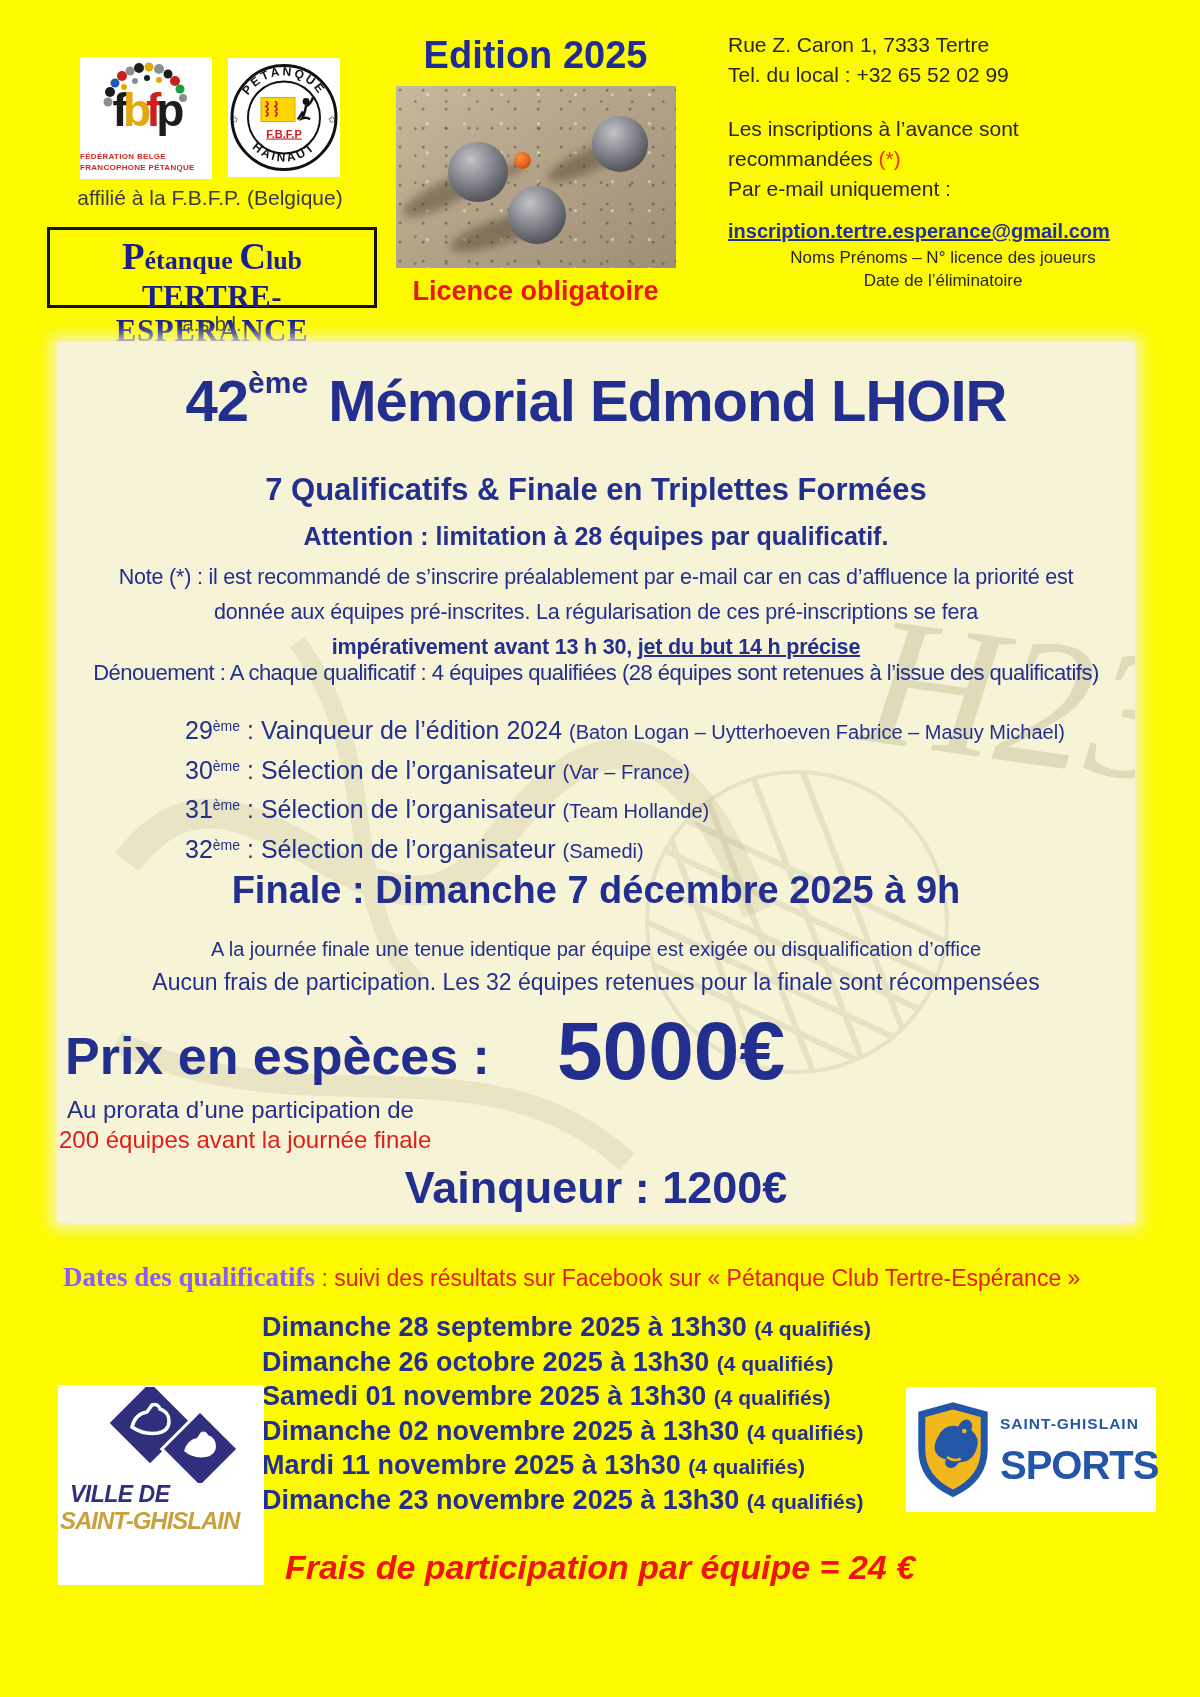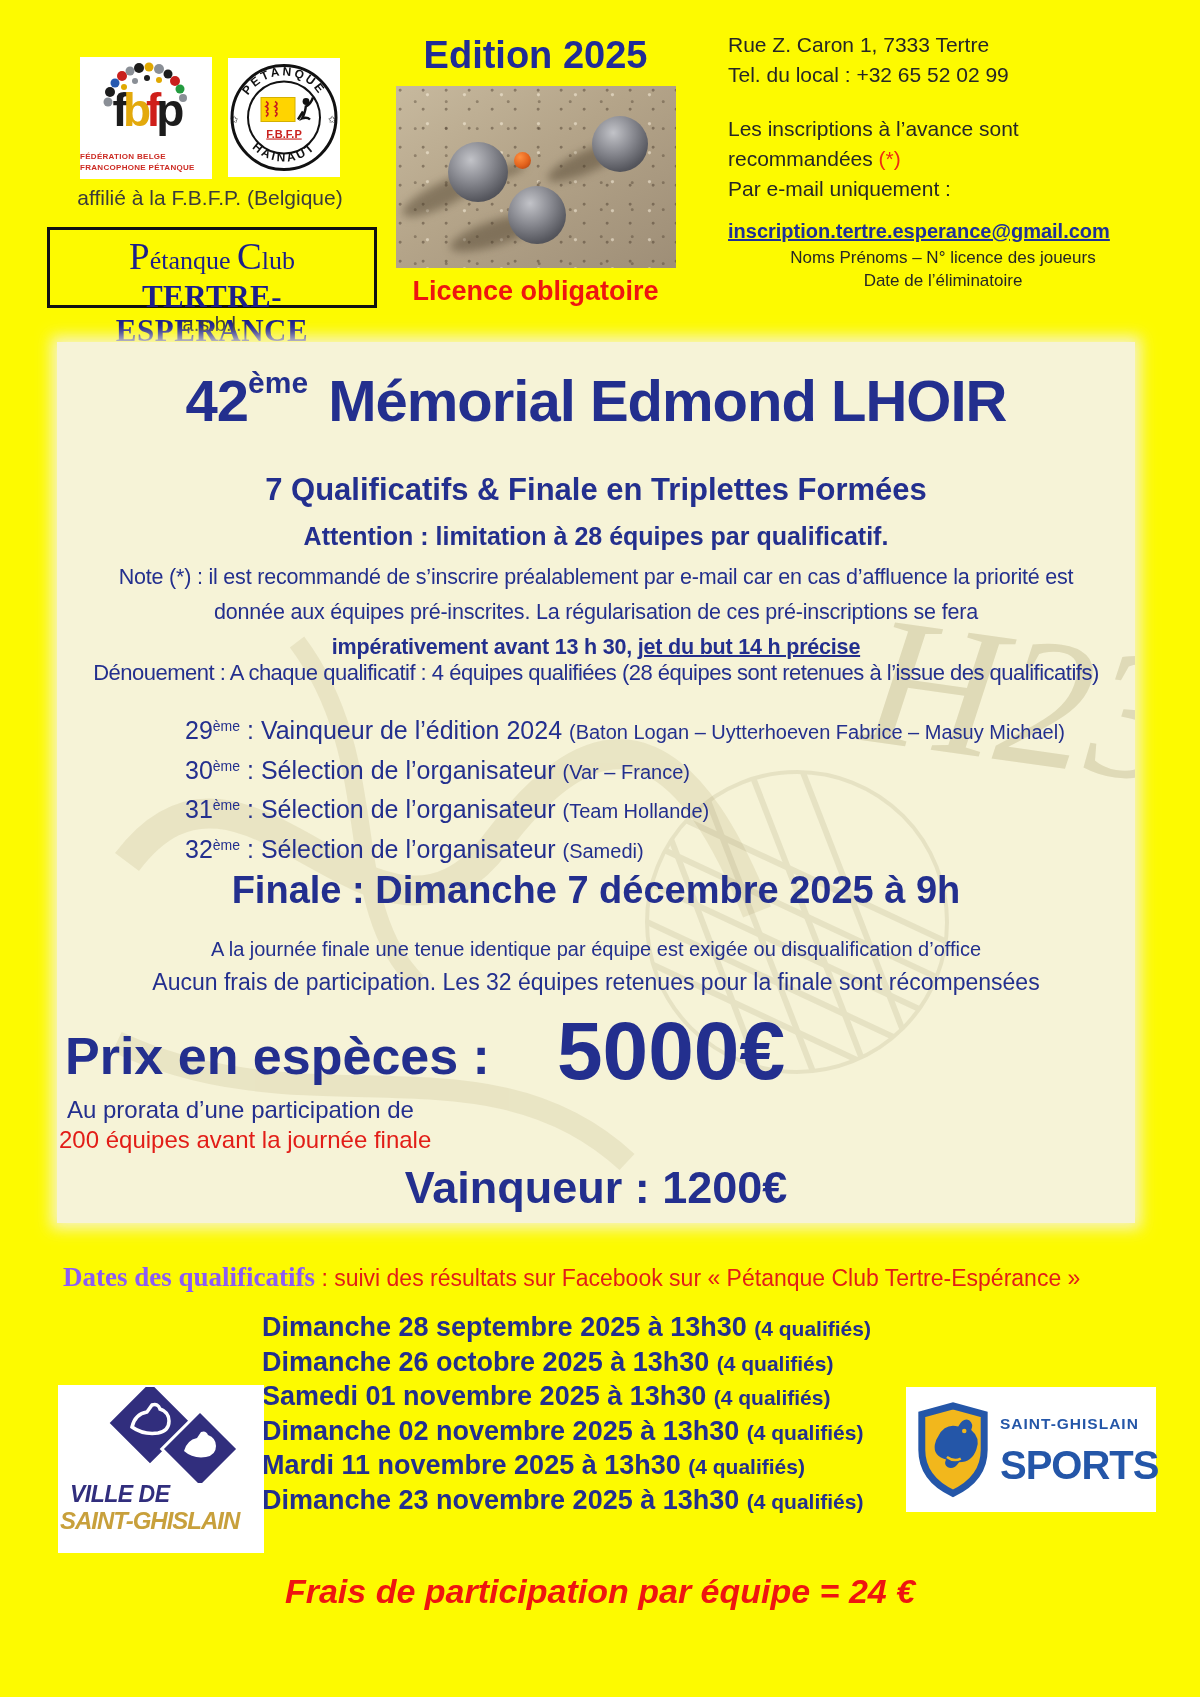--- a/index.html
+++ b/index.html
@@ -12,21 +12,21 @@
   .fbfp-letters{position:absolute;left:0;top:30px;width:100%;text-align:center;font-weight:bold;font-size:46px;letter-spacing:-5px;line-height:1;}
   .fbfp-letters .l-f1{color:#1c1c1c;}
   .fbfp-letters .l-b{color:#e3a90c;}
   .fbfp-letters .l-f2{color:#cf1f1a;}
   .fbfp-letters .l-p{color:#1c1c1c;}
   .fbfp-caption{position:absolute;left:0;bottom:6px;width:100%;color:#cc2a22;font-size:8px;font-weight:bold;line-height:1.3;letter-spacing:.3px;}
   .hainaut-box{left:228px;top:58px;width:112px;height:119px;}
 
   .affiliation{position:absolute;left:30px;top:186px;width:360px;text-align:center;font-size:21px;color:#3b3b3b;}
   .club-box{position:absolute;left:47px;top:227px;width:330px;height:81px;border:3px solid #111;box-sizing:border-box;text-align:center;color:#1c1f8a;font-family:"Liberation Serif",serif;}
-  .club-line1{font-size:26px;font-weight:normal;margin-top:4px;line-height:1.25;}
+  .club-line1{font-size:26px;font-weight:bold;margin-top:4px;line-height:1.25;}
   .club-line1 .big{font-size:37px;}
   .club-line2{font-size:31px;font-weight:bold;letter-spacing:.5px;line-height:1.1;}
   .asbl{position:absolute;left:47px;top:313px;width:330px;text-align:center;font-size:20px;color:#3b3b3b;}
 
   .center-col{position:absolute;left:393px;top:34px;width:285px;text-align:center;}
   .edition{font-size:38px;font-weight:bold;color:#202c96;white-space:nowrap;}
   .photo{position:relative;width:280px;height:182px;margin:9px auto 0;background-color:#b3a186;
     background-image:
       radial-gradient(circle at 18% 22%, rgba(70,55,40,.45) 1px, transparent 1.9px),
       radial-gradient(circle at 62% 58%, rgba(70,55,40,.38) 1px, transparent 1.9px),
@@ -70,24 +70,24 @@
   .prorata1{position:absolute;left:10px;top:754px;color:#232f8e;font-size:24px;white-space:nowrap;}
   .prorata2{position:absolute;left:2px;top:784px;color:#e21d17;font-size:24px;white-space:nowrap;}
   .m-winner{top:820px;font-size:45px;font-weight:bold;white-space:nowrap;}
 
   
   .q-heading{position:absolute;left:63px;top:1262px;white-space:nowrap;}
   .q-heading .qh-main{font-size:27px;font-weight:bold;color:#8b5cf6;font-family:Liberation Serif, serif;}
   .q-heading .qh-note{font-size:23px;color:#e21d17;}
   .date-list{position:absolute;left:262px;top:1311px;color:#232f8e;font-size:27px;font-weight:bold;line-height:33.5px;white-space:nowrap;}
   .date-note{font-size:21px;}
-  .fee{position:absolute;left:0;right:0;top:1548px;text-align:center;font-size:34px;font-weight:bold;font-style:italic;color:#ee1510;white-space:nowrap;margin-top:24px;}
-
-  
-  .ville-box{position:absolute;left:58px;top:1385px;width:206px;height:168px;background:#fff;overflow:hidden;}
+  .fee{position:absolute;left:0;right:0;top:1548px;text-align:center;font-size:34px;font-weight:bold;font-style:italic;color:#ee1510;white-space:nowrap;}
+
+  
+  .ville-box{position:absolute;left:58px;top:1385px;width:206px;height:200px;background:#fff;overflow:hidden;}
   .ville-text1{position:absolute;left:12px;top:96px;font-size:23px;font-weight:bold;font-style:italic;color:#312e7d;letter-spacing:-.5px;}
   .ville-text2{position:absolute;left:2px;top:122px;font-size:24px;font-weight:bold;font-style:italic;color:#c8a03c;letter-spacing:-1px;}
   .sports-box{position:absolute;left:906px;top:1387px;width:250px;height:125px;background:#fff;display:flex;align-items:center;}
   .sports-shield{margin-left:8px;flex:0 0 auto;}
   .sports-text{margin-left:8px;}
   .sports-name{font-size:15.5px;font-weight:bold;color:#2456a8;letter-spacing:1px;white-space:nowrap;}
   .sports-word{font-size:40px;font-weight:bold;color:#2456a8;letter-spacing:-1px;line-height:1;margin-top:12px;}
 </style>
 </head>
 <body>

